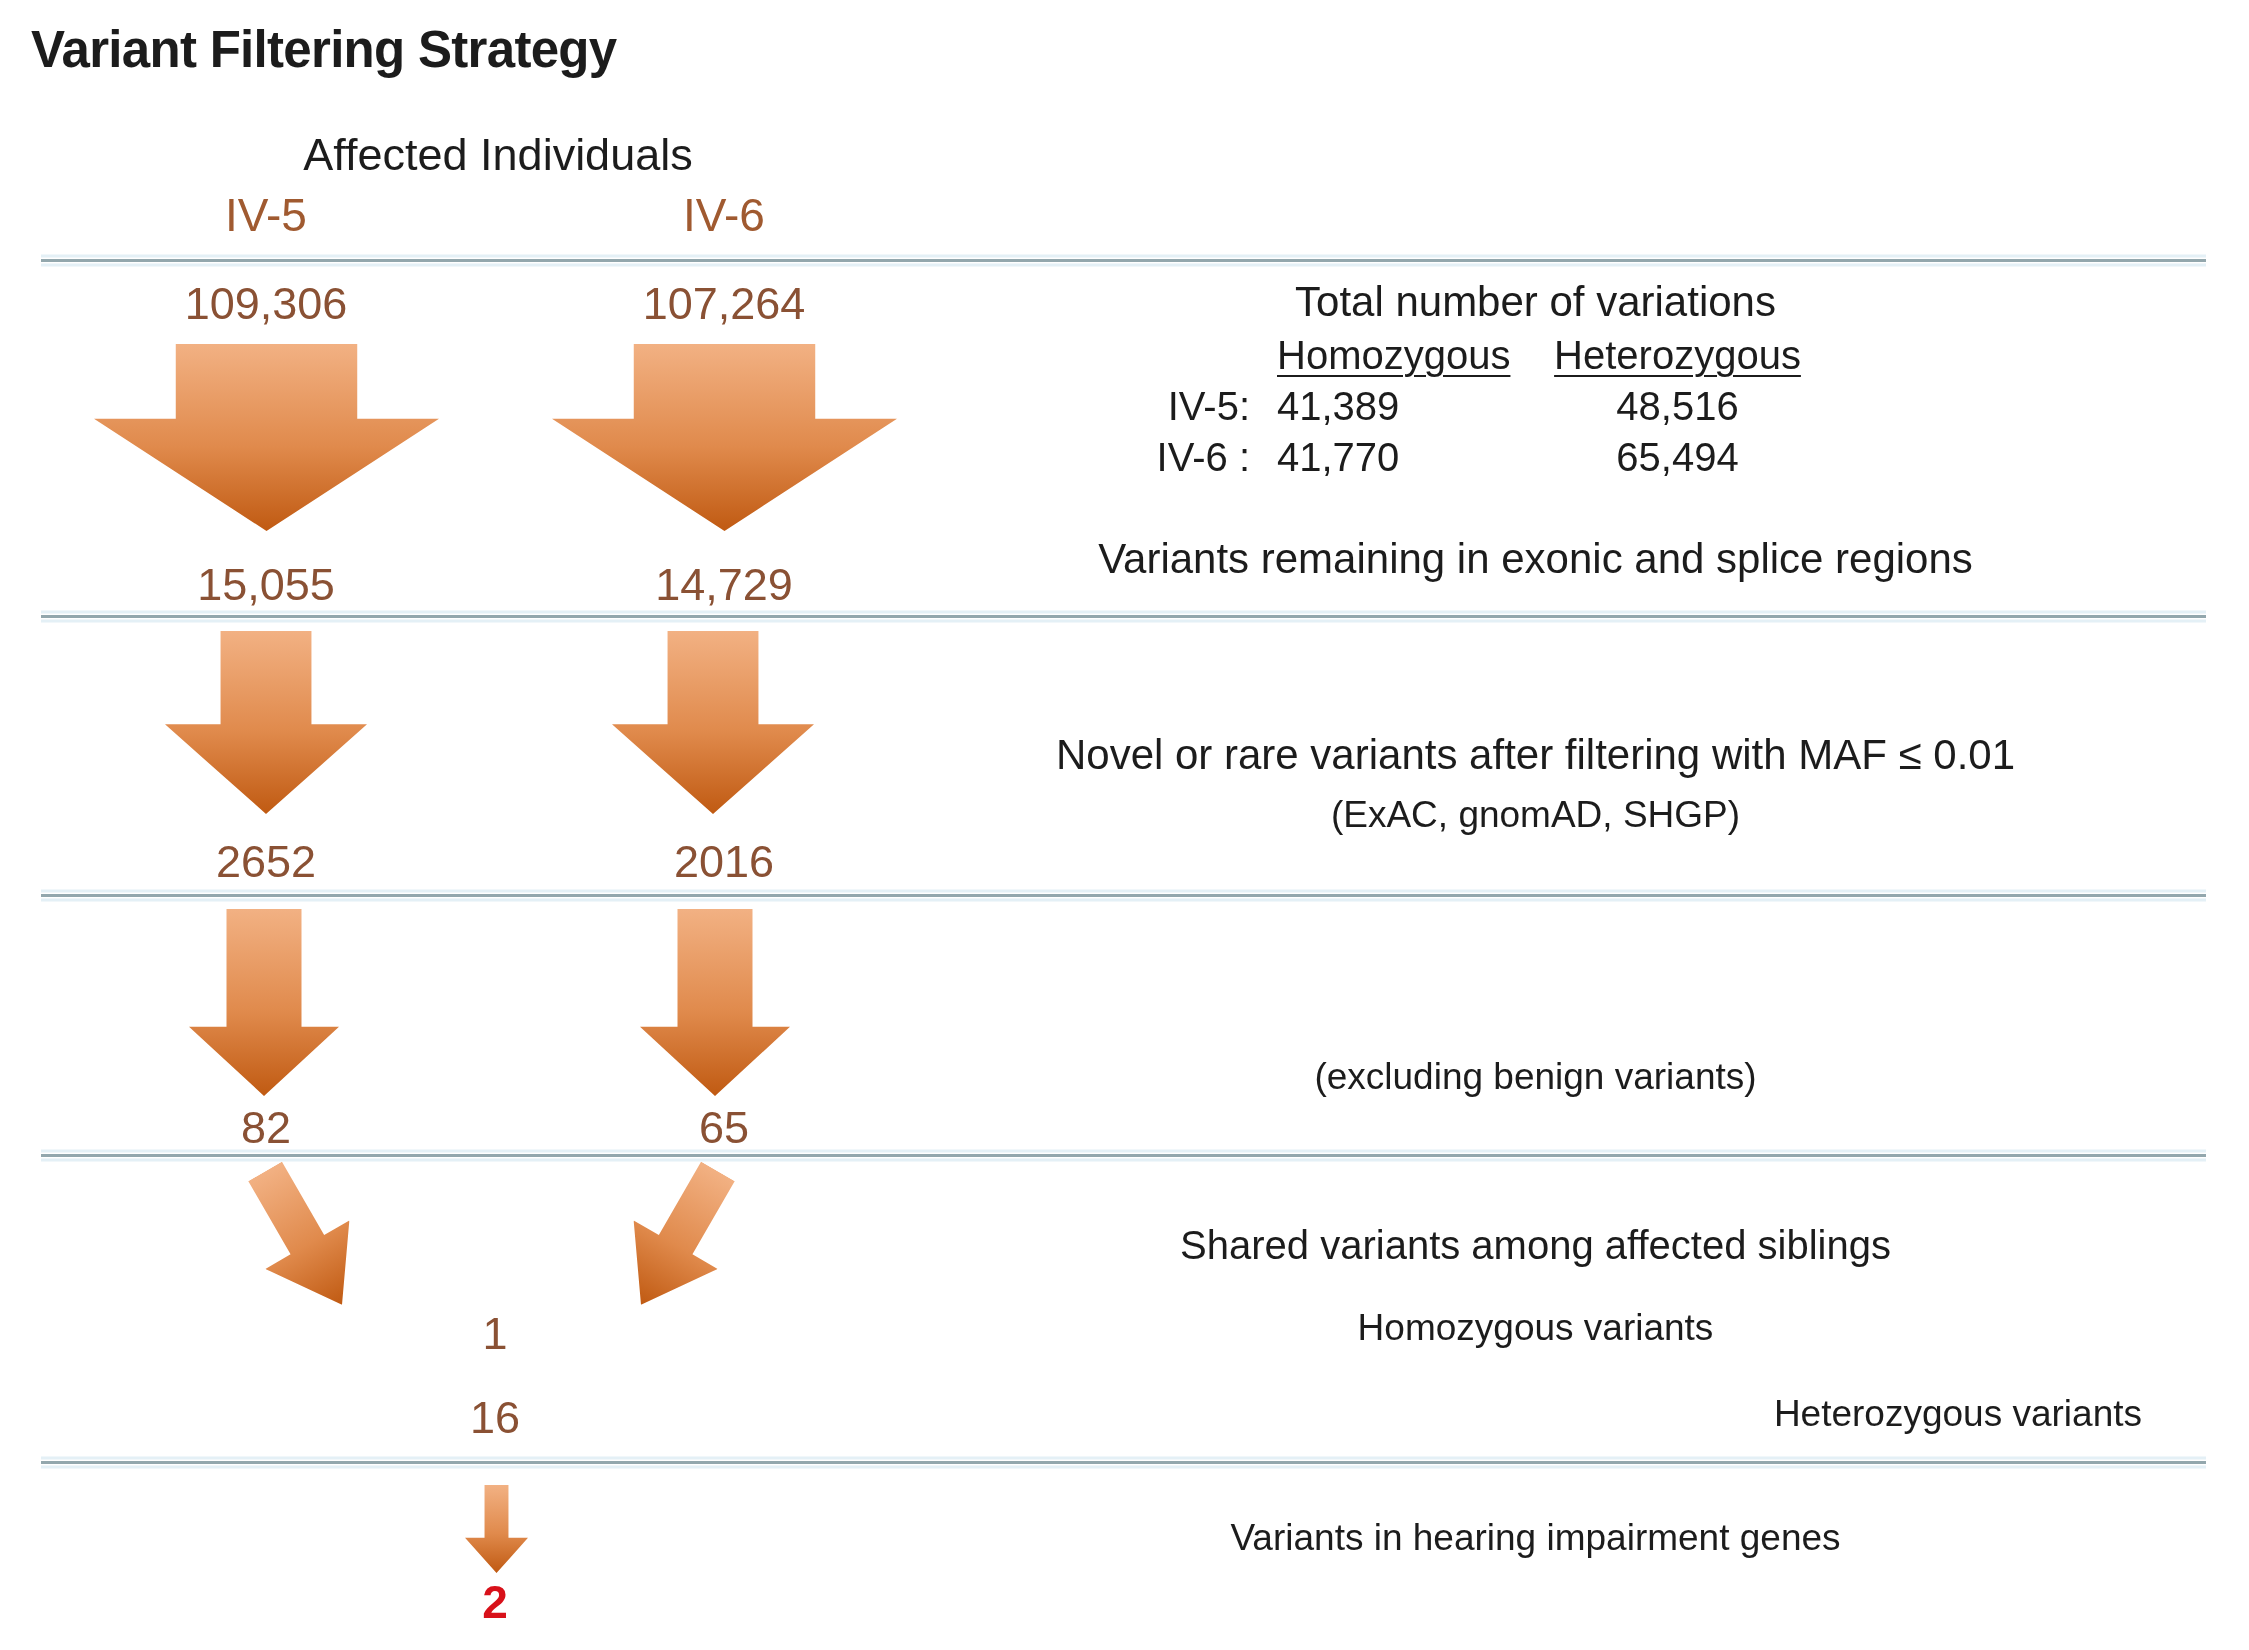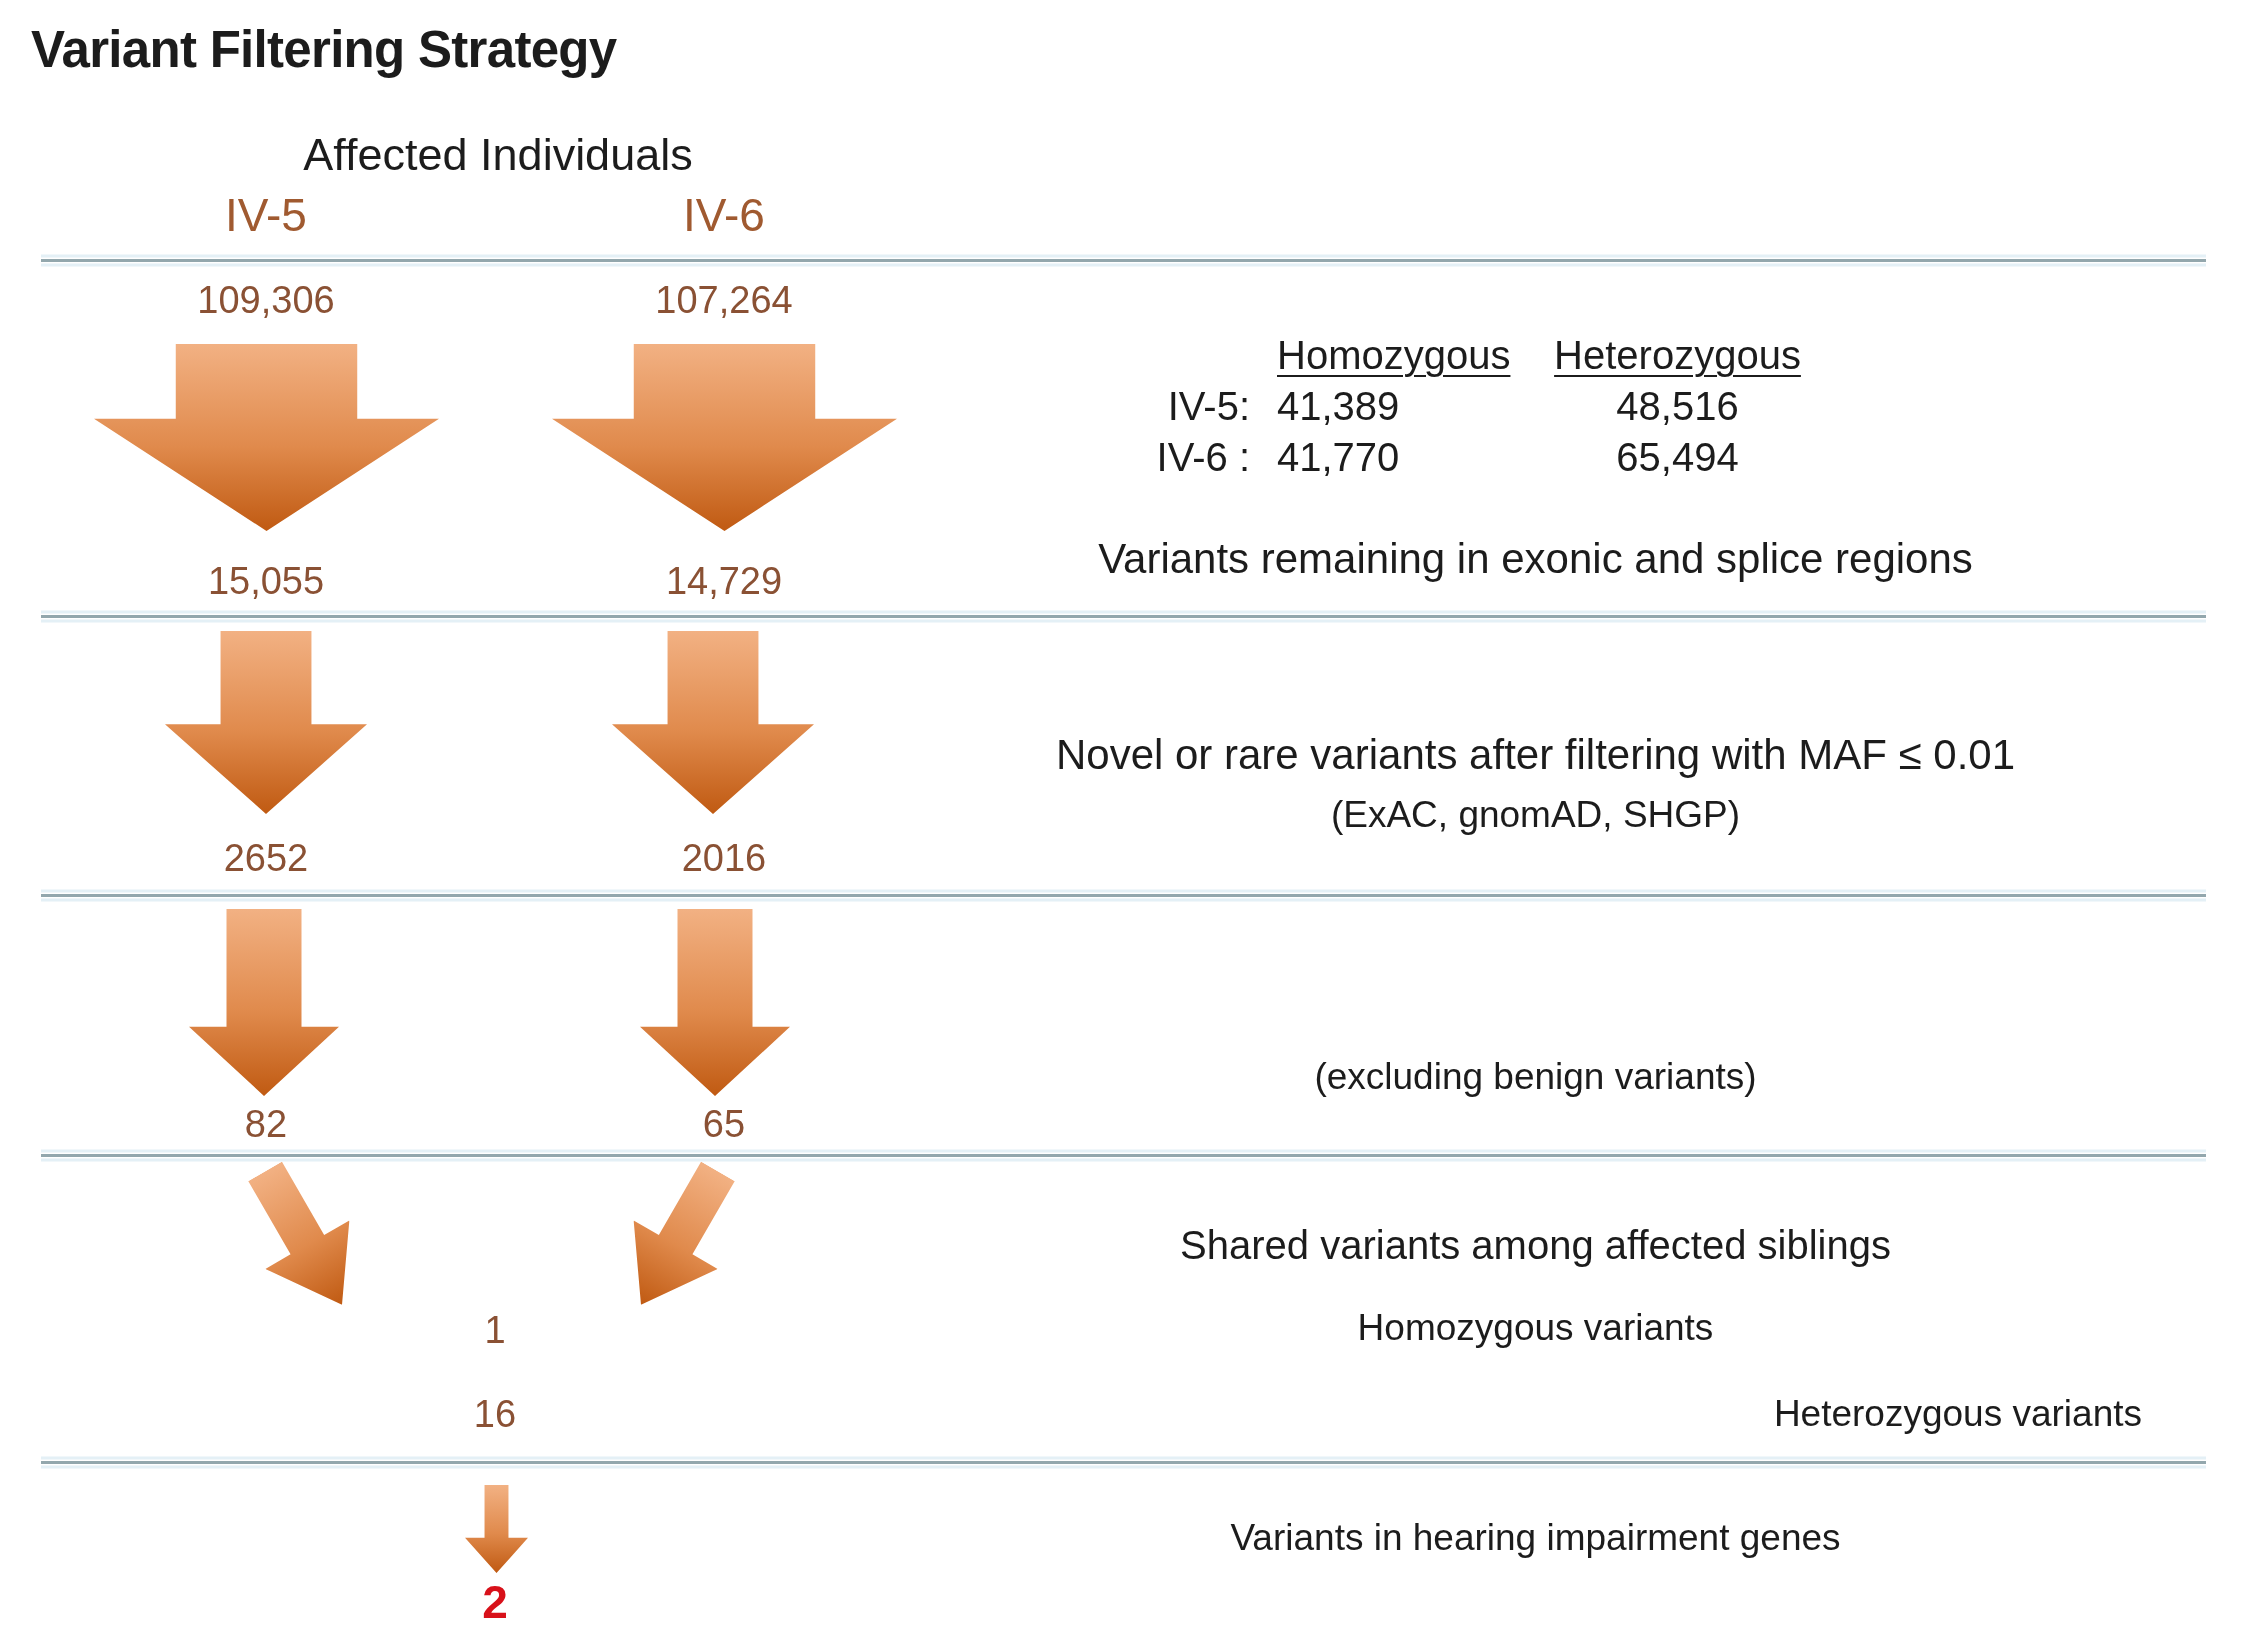--- a/index.html
+++ b/index.html
@@ -23,21 +23,21 @@
   .cl1 { left:116px; } .cl2 { left:574px; }
 
   .hline {
     position:absolute; left:41px; width:2165px; height:3px;
     background:var(--line,#93a7ad);
     box-shadow:0 -4.5px 0 var(--line-glow,#e4f0f6), 0 4.5px 0 var(--line-glow,#e4f0f6);
   }
   .l1{top:259px} .l2{top:615px} .l3{top:894px} .l4{top:1154px} .l5{top:1461px}
 
   .num {
-    position:absolute; width:300px; text-align:center; font-size:38px;
+    position:absolute; width:300px; text-align:center; font-size:45px;
     line-height:1; color:var(--number,#8a5134); white-space:nowrap;
   }
   .nc1 { left:116px; } .nc2 { left:574px; } .ncm { left:345px; }
   .final-num { color:var(--final-count,#d8111a); font-weight:bold; font-size:46px; }
 
   .arrow {
     position:absolute;
     background:linear-gradient(180deg,
       var(--arrow-top,#f2b183) 0%,
       var(--arrow-mid,#e08a4c) 55%,
@@ -121,20 +121,21 @@
   <div class="num nc2" style="top:1105px">65</div>
   <div class="arrow a-diag adl"></div>
   <div class="arrow a-diag adr"></div>
 
   <div class="num ncm" style="top:1311px">1</div>
   <div class="num ncm" style="top:1395px">16</div>
 
   <div class="arrow a-sm af"></div>
   <div class="num ncm final-num" style="top:1579px">2</div>
 
+  <div class="rrow r-total">Total number of variations</div>
 
   <div class="ztable">
     <div class="zrow zhead">
       <span class="zc-label"></span>
       <span class="zc-homo">Homozygous</span>
       <span class="zc-het">Heterozygous</span>
     </div>
     <div class="zrow">
       <span class="zc-label">IV-5:</span>
       <span class="zc-homo">41,389</span>

